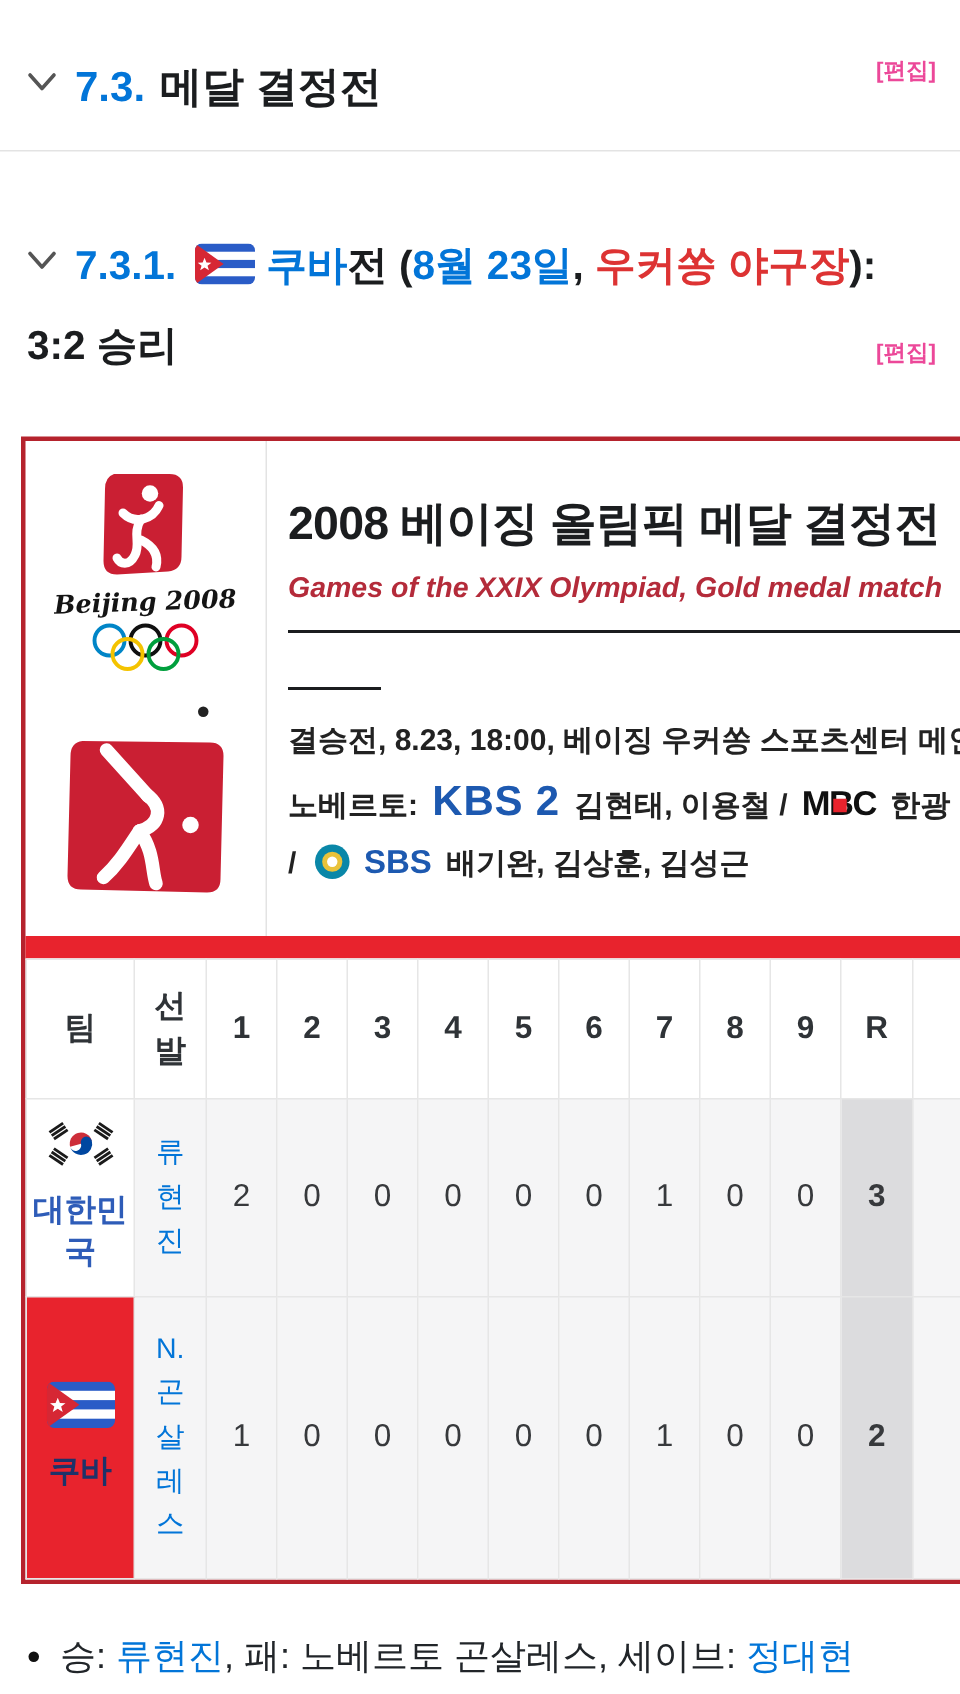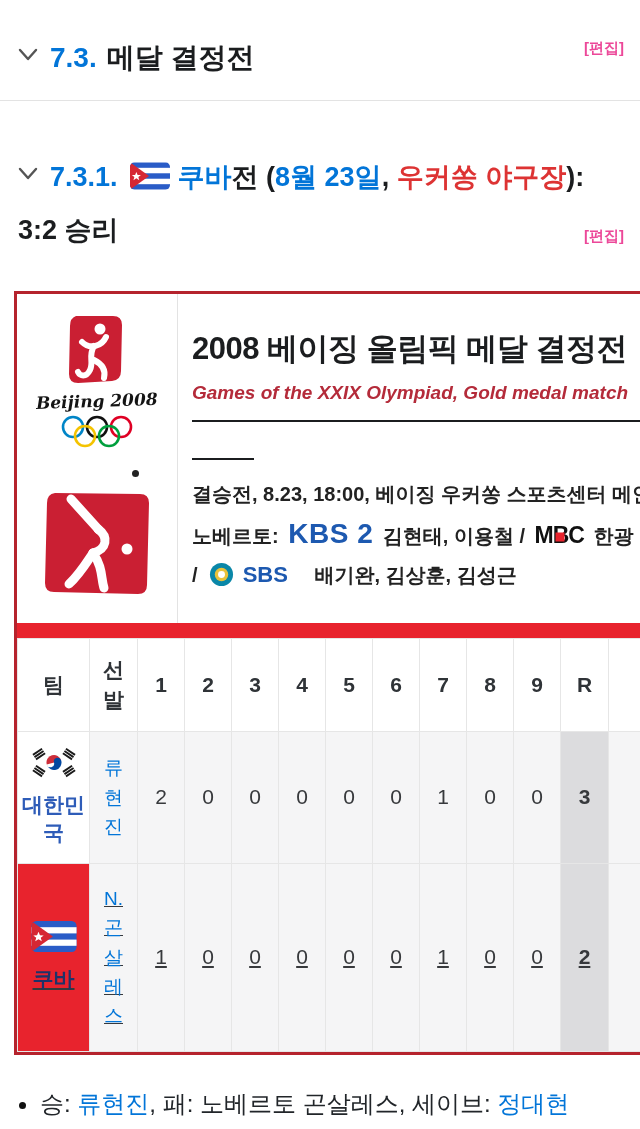--- a/index.html
+++ b/index.html
@@ -31,32 +31,32 @@
   .info-left{width:160px;border-right:1px solid #e3e3e3;display:flex;flex-direction:column;align-items:center;padding:18px 0 14px;}
   .list-dot{width:7px;height:7px;border-radius:50%;background:#222;align-self:flex-end;margin:12px 38px 10px 0;}
   .info-right{flex:1;padding:34px 0 26px 14px;}
   .ib-title{font-size:31px;font-weight:700;color:#1b1d1f;letter-spacing:-0.5px;}
   .ib-sub{font-size:19px;font-style:italic;font-weight:600;color:#b42b3a;margin-top:12px;padding-bottom:16px;border-bottom:2px solid #1b1d1f;}
   .short-line{width:62px;height:2px;background:#1b1d1f;margin-top:36px;}
   .ib-text{margin-top:18px;font-size:20px;font-weight:700;color:#222;line-height:1.65;}
   .kbs-logo{color:#1d59b0;font-weight:800;font-size:28px;letter-spacing:0.5px;margin:0 4px;}
   .mbc-logo{position:relative;font-weight:900;font-size:23px;color:#101010;letter-spacing:-1px;margin:0 4px;display:inline-block;}
   .mbc-sq{position:absolute;left:52%;top:54%;transform:translate(-50%,-50%);width:9px;height:9px;background:#e8232d;}
-  .sbs-logo{color:#1d59b0;font-weight:800;font-size:22px;margin-right:21px;}
+  .sbs-logo{color:#1d59b0;font-weight:800;font-size:22px;margin-right:4px;}
   .sbs-circle{vertical-align:-5px;margin:0 3px 0 6px;}
 
   .red-bar{height:15px;background:#e8232d;}
 
   
   table.score{width:100%;border-collapse:collapse;table-layout:fixed;}
   .score th,.score td{border:1px solid #e6e6e6;text-align:center;vertical-align:middle;padding:0;}
   .score thead th{background:#fff;color:#2f3337;font-weight:700;font-size:21px;height:80px;padding:6px 4px;line-height:1.4;}
   .score tbody td{background:#f5f5f6;font-size:21px;color:#37393c;}
   .row-kr td{height:131px;}
-  .row-cu td{height:187px;text-decoration:underline;}
+  .row-cu td{height:187px;}
   .team-cell{font-weight:700;font-size:21px;line-height:1.35;}
   .team-cell-kr{background:#ffffff !important;color:#2e5cb8;}
   .team-cell-cu{background:#e8232d !important;color:#1e3269;}
   .team-cell .flag-wrap{margin:0 auto 6px;display:block;}
   .starter-cell a{display:block;width:24px;margin:0 auto;word-break:break-all;line-height:1.55;font-size:19px;color:#0275d8;font-weight:400;}
   .r-cell{background:#dcdcde !important;font-weight:800;color:#101010;}
 
   
   ul.notes{margin:32px 0 0 0;padding-left:40px;font-size:24px;color:#212529;}
   ul.notes li{line-height:1.4;}

